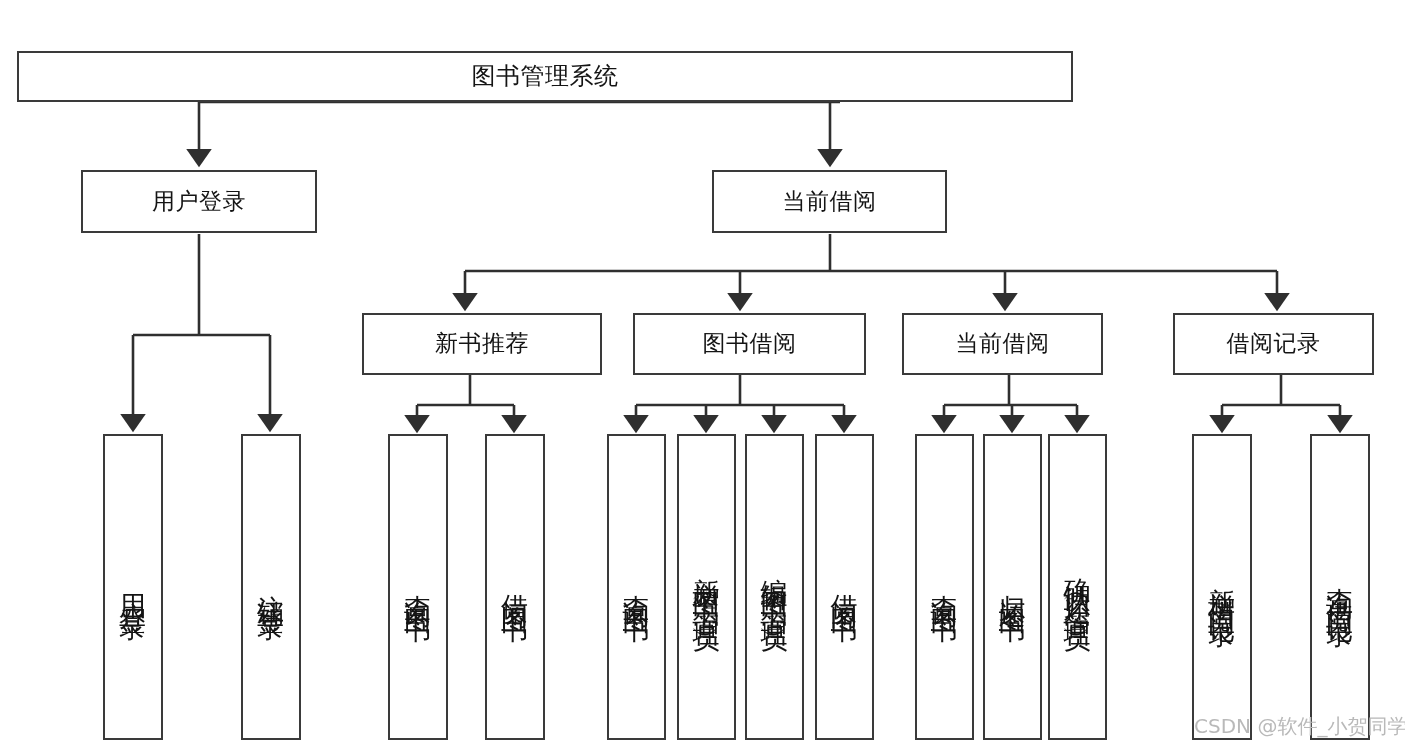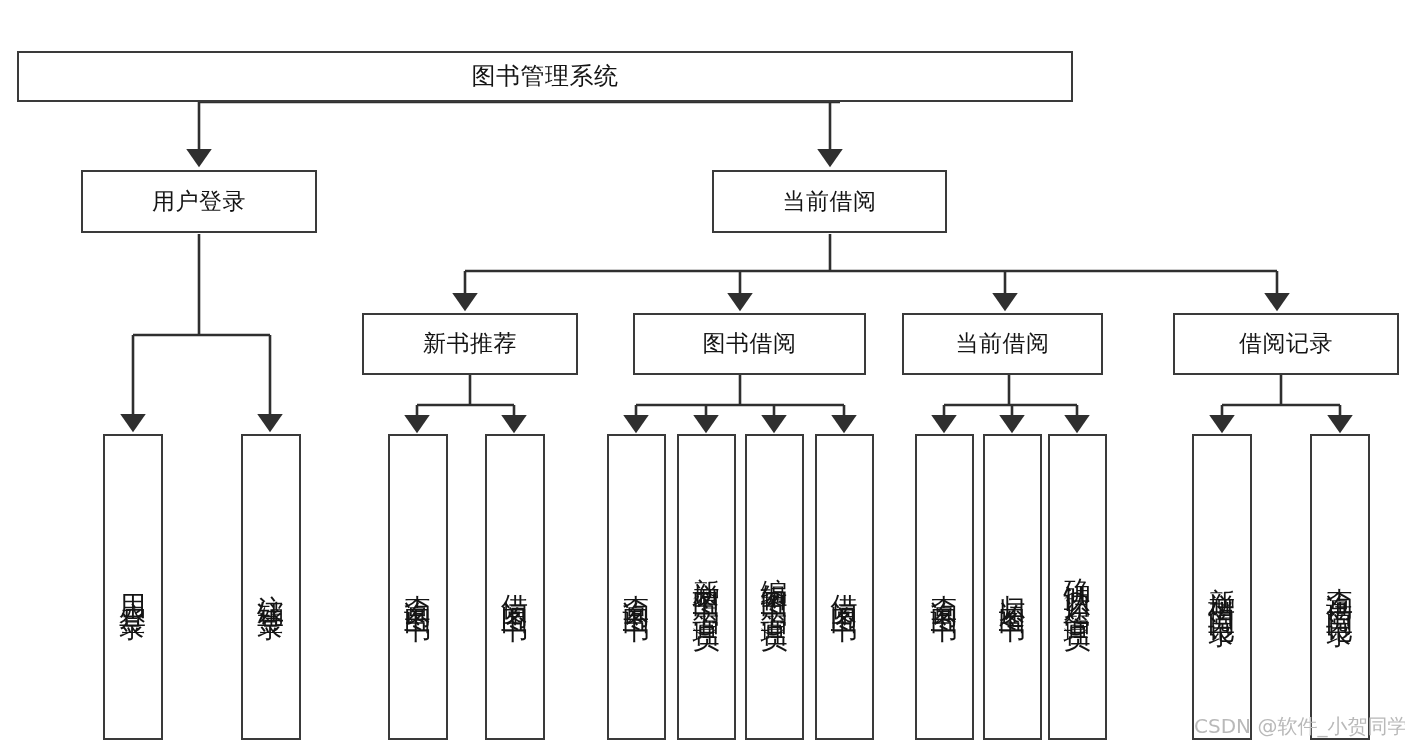--- a/index.html
+++ b/index.html
@@ -127,33 +127,33 @@
   </div>
 
   <div class="node horiz" style="left:81px; top:170px; width:236px; height:63px;">
     <span class="node-label">用户登录</span>
   </div>
 
   <div class="node horiz" style="left:712px; top:170px; width:235px; height:63px;">
     <span class="node-label">当前借阅</span>
   </div>
 
-  <div class="node horiz" style="left:362px; top:313px; width:216px; height:62px;">
+  <div class="node horiz" style="left:362px; top:313px; width:240px; height:62px;">
     <span class="node-label">新书推荐</span>
   </div>
 
   <div class="node horiz" style="left:633px; top:313px; width:233px; height:62px;">
     <span class="node-label">图书借阅</span>
   </div>
 
   <div class="node horiz" style="left:902px; top:313px; width:201px; height:62px;">
     <span class="node-label">当前借阅</span>
   </div>
 
-  <div class="node horiz" style="left:1173px; top:313px; width:226px; height:62px;">
+  <div class="node horiz" style="left:1173px; top:313px; width:201px; height:62px;">
     <span class="node-label">借阅记录</span>
   </div>
 
   <div class="node vert" style="left:103px; top:434px; width:60px; height:306px;">
     <span class="node-label">用户登录</span>
   </div>
 
   <div class="node vert" style="left:241px; top:434px; width:60px; height:306px;">
     <span class="node-label">注销登录</span>
   </div>

